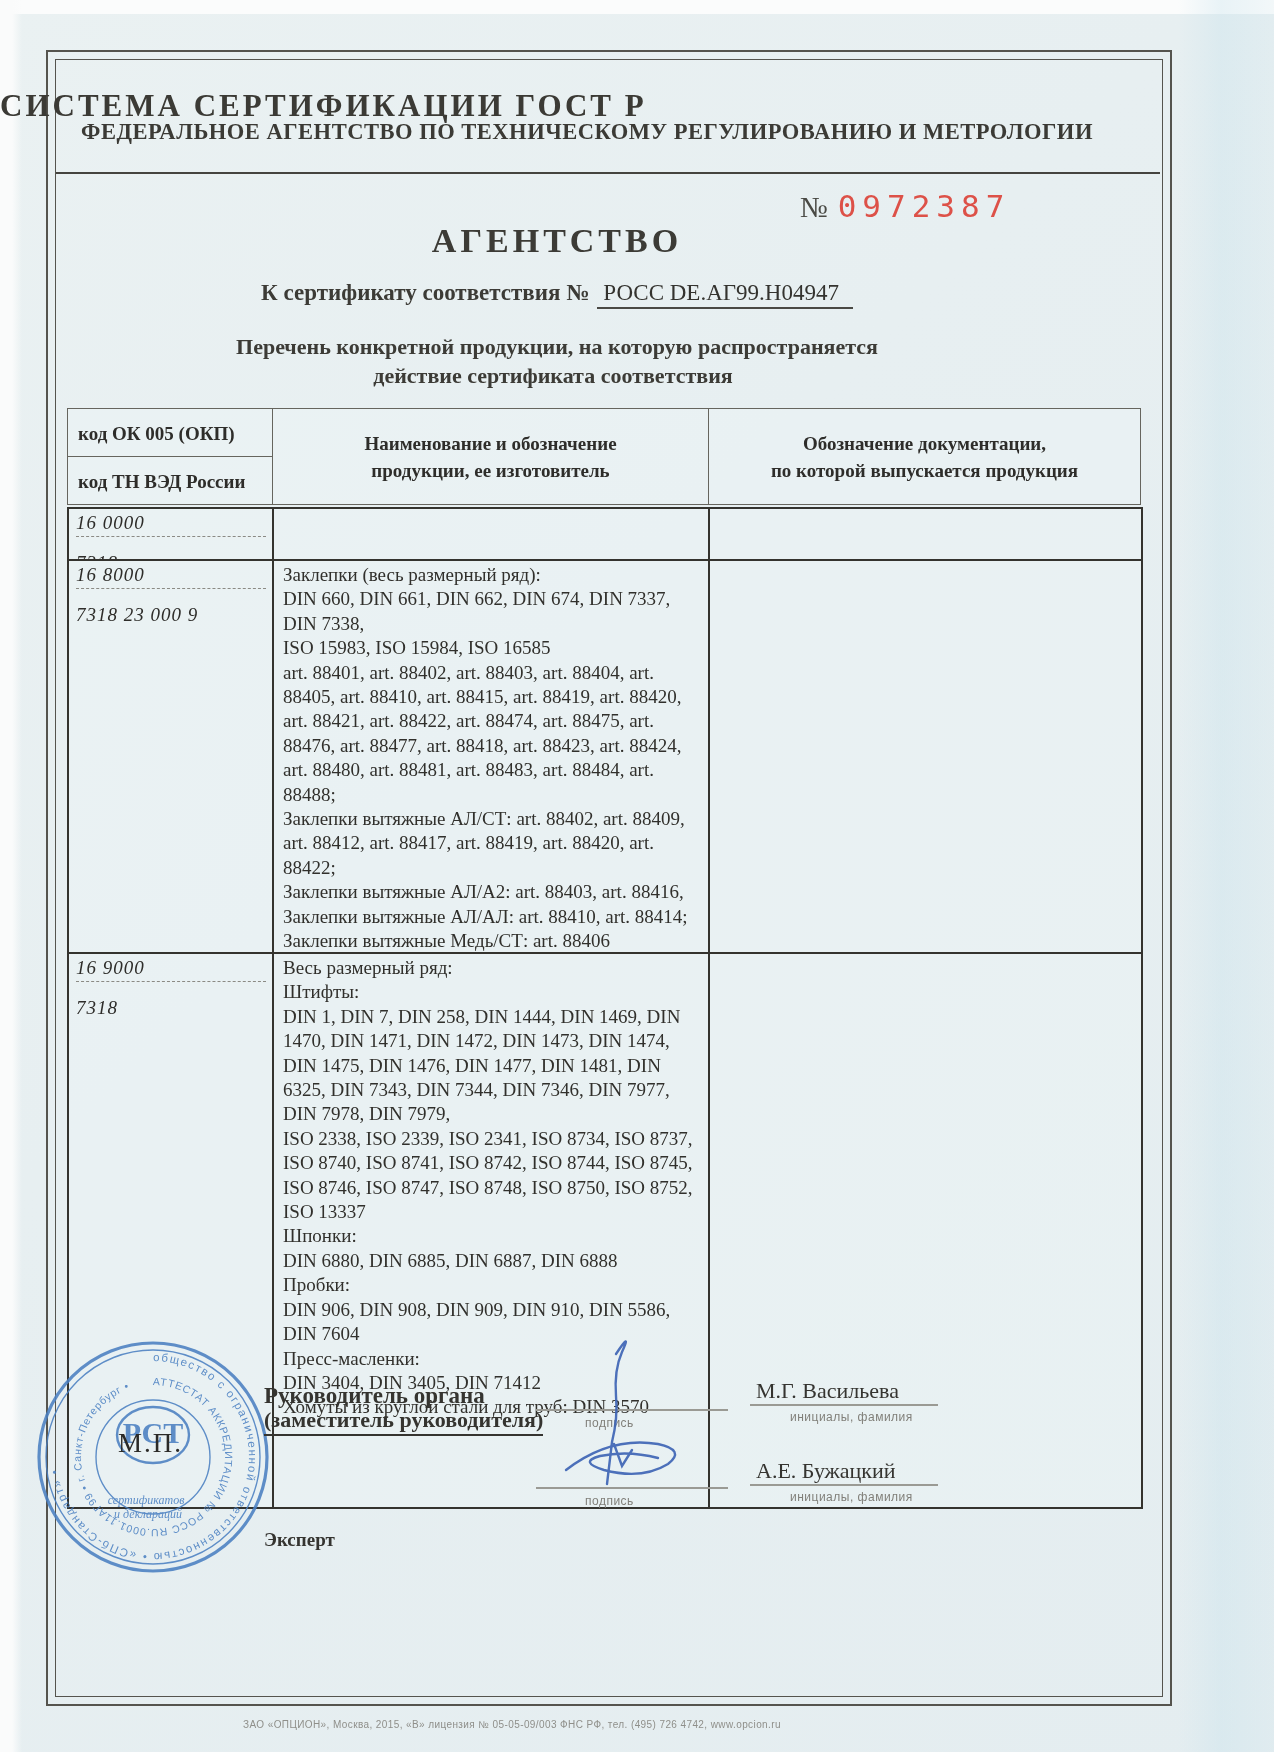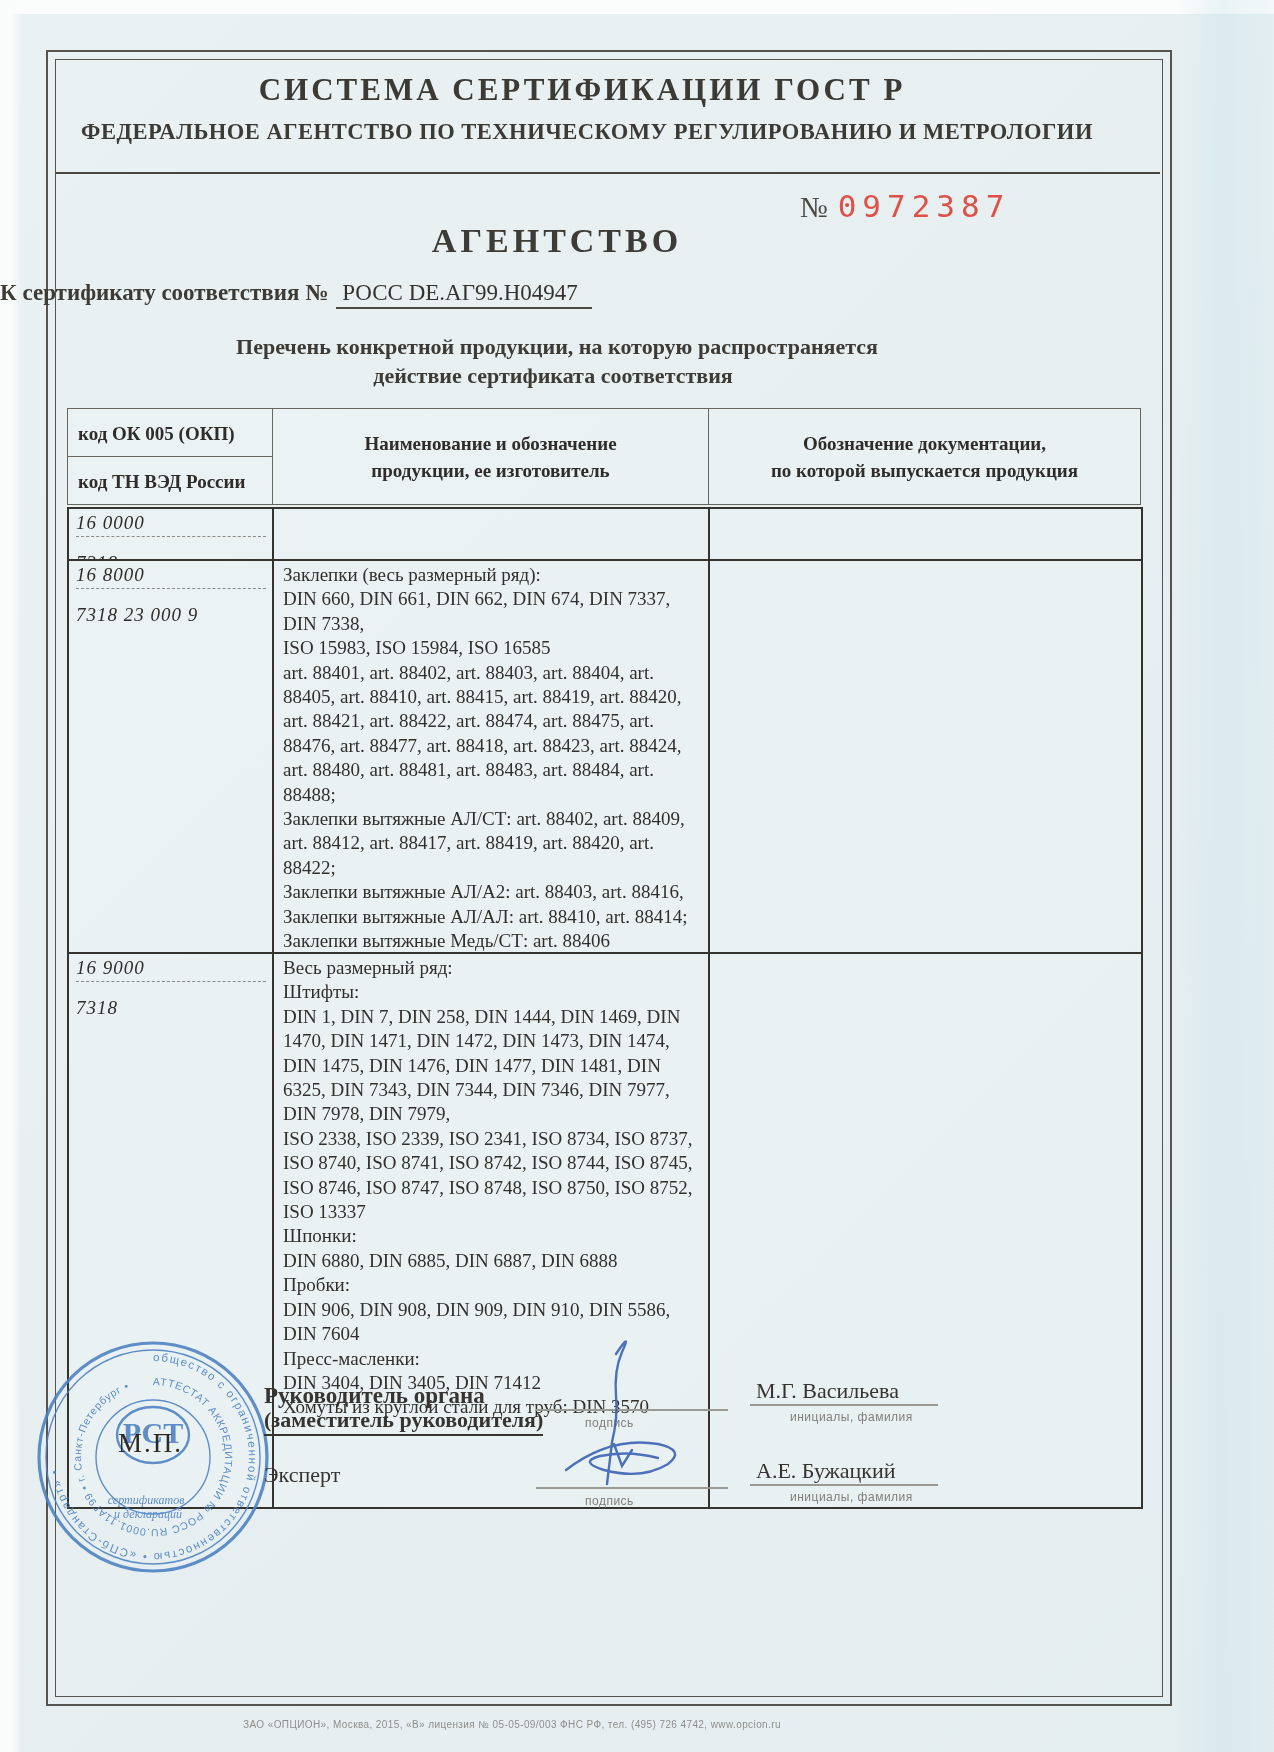--- a/index.html
+++ b/index.html
@@ -12,34 +12,34 @@
     color:#2e2d2a;
     overflow:hidden;
   }
   .scan-edge-top{position:absolute;left:0;top:0;width:100%;height:14px;background:#fbfcfc;}
   .scan-edge-left{position:absolute;left:0;top:0;width:22px;height:100%;background:linear-gradient(90deg,#fafbfb 55%,rgba(250,251,251,0));}
   .scan-band-right{position:absolute;right:0;top:0;width:96px;height:100%;
     background:linear-gradient(90deg,rgba(205,228,236,0) 0%,rgba(198,226,236,.35) 45%,rgba(208,230,238,.2) 100%);}
   .frame-outer{position:absolute;left:46px;top:50px;width:1122px;height:1652px;border:2px solid #55544e;}
   .frame-inner{position:absolute;left:7px;top:7px;right:7px;bottom:7px;border:1px solid #55544e;}
 
-  .doc-title{position:absolute;left:0;right:110px;top:72px;text-align:center;
+  .doc-title{position:absolute;left:0;right:110px;top:88px;
     font-size:31px;font-weight:bold;letter-spacing:3px;color:#3b3a35;}
   .doc-subtitle{position:absolute;left:0;right:100px;top:119px;text-align:center;
     font-size:23px;font-weight:bold;letter-spacing:0.5px;color:#3b3a35;transform:scaleX(.98);}
   .top-rule{position:absolute;left:56px;top:172px;width:1104px;height:2px;background:#45443f;}
 
   .blank-number{position:absolute;left:800px;top:188px;display:flex;align-items:baseline;gap:10px;}
   .blank-number .nsign{font-size:29px;color:#4a4a45;}
   .blank-number .digits{font-family:"DejaVu Sans Mono","Liberation Mono",monospace;
     font-size:31px;color:#dd5148;letter-spacing:6px;font-weight:500;}
 
   .appendix-title{position:absolute;left:0;right:160px;top:222px;text-align:center;
     font-size:34px;font-weight:bold;letter-spacing:4px;color:#3c3b36;}
-  .cert-line{position:absolute;left:0;right:160px;top:280px;display:flex;align-items:baseline;gap:8px;}
+  .cert-line{position:absolute;left:0;right:160px;top:280px;display:flex;justify-content:center;align-items:baseline;gap:8px;}
   .cert-line .lbl{font-size:23px;font-weight:bold;color:#3c3b36;}
   .cert-line .num{font-size:23px;color:#34332f;border-bottom:2px solid #4a4944;padding:0 14px 1px 6px;}
   .desc1{position:absolute;left:0;right:160px;top:334px;text-align:center;font-size:22px;font-weight:bold;color:#3c3b36;}
   .desc2{position:absolute;left:0;right:168px;top:363px;text-align:center;font-size:22px;font-weight:bold;color:#3c3b36;}
 
   
   .thead{position:absolute;left:67px;top:408px;width:1072px;height:95px;border:1.5px solid #66655e;
     display:grid;grid-template-columns:205px 436px 431px;background:rgba(236,244,245,.5);}
   .thead .hc1{border-right:1.5px solid #66655e;position:relative;}
   .thead .hc1 .h1a{position:absolute;left:10px;top:14px;font-size:19px;font-weight:bold;}
@@ -58,21 +58,21 @@
   .tbody .cell.lastrow{border-bottom:none;}
   .codecell{padding:1px 6px 4px 7px;font-size:19px;line-height:25px;letter-spacing:1px;font-style:italic;}
   .codecell .ctop{display:block;border-bottom:1px dashed #8b8a84;padding-bottom:1px;}
   .codecell .cbot{display:block;padding-top:1px;margin-top:12px;}
   .contentcell{padding:2px 8px 0 9px;font-size:19px;line-height:24.4px;color:#31302c;}
 
   
   .role1a{position:absolute;left:264px;top:1383px;font-size:23px;font-weight:bold;color:#353430;}
   .role1b{position:absolute;left:264px;top:1407px;font-size:22px;font-weight:bold;color:#353430;
     border-bottom:2.5px solid #353430;padding-bottom:1px;}
-  .role2{position:absolute;left:264px;top:1462px;font-size:22px;font-weight:normal;color:#353430;}
+  .role2{position:absolute;left:264px;top:1529px;font-size:19px;font-weight:bold;color:#353430;}
   .sigline1{position:absolute;left:536px;top:1409px;width:192px;height:1.5px;background:#9a9a94;}
   .sigline2{position:absolute;left:536px;top:1487px;width:192px;height:1.5px;background:#9a9a94;}
   .cap{position:absolute;font-family:"Liberation Sans","DejaVu Sans",sans-serif;
     font-size:12px;color:#807f79;letter-spacing:.5px;}
   .cap1{left:585px;top:1416px;}
   .cap2{left:585px;top:1494px;}
   .name1{position:absolute;left:756px;top:1378px;font-size:22px;color:#353430;}
   .name2{position:absolute;left:756px;top:1458px;font-size:22px;color:#353430;}
   .nameline1{position:absolute;left:750px;top:1404px;width:188px;height:1.5px;background:#9a9a94;}
   .nameline2{position:absolute;left:750px;top:1484px;width:188px;height:1.5px;background:#9a9a94;}

